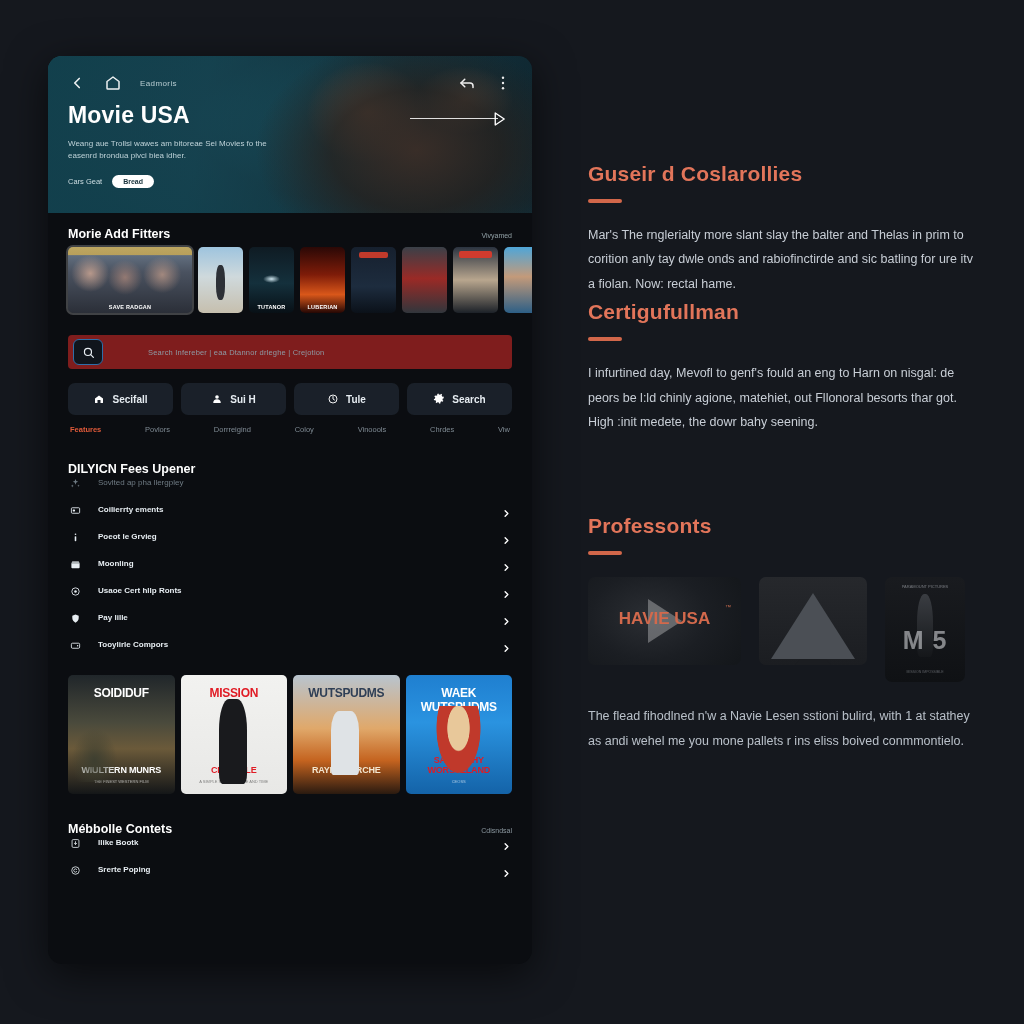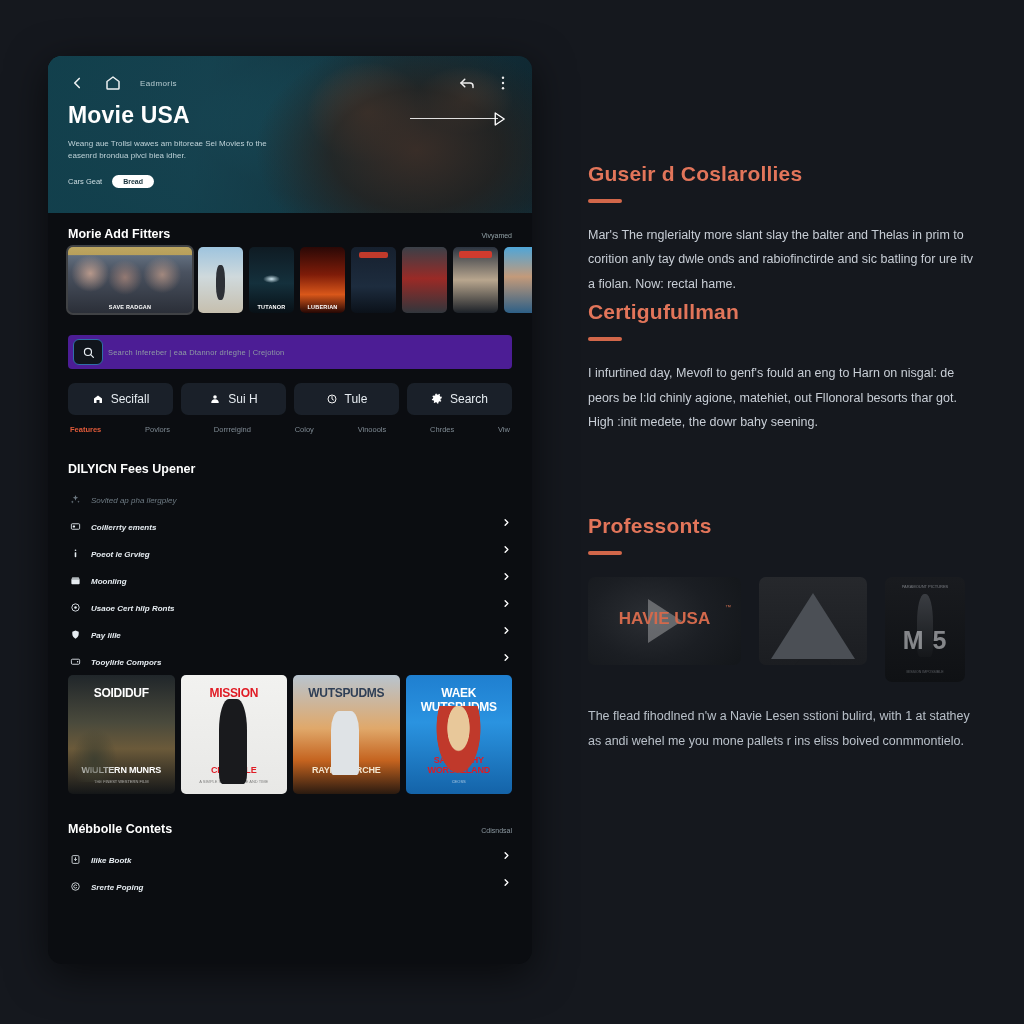--- a/index.html
+++ b/index.html
@@ -89,50 +89,50 @@
     background:#c03a2b;border-radius:2px;}
   .t6 { background: linear-gradient(180deg,#3a4048 0%,#9a2a26 48%,#31363c 100%); }
   .t7 { background: linear-gradient(180deg,#2b3340 0%,#b8a68e 50%,#1c2128 100%); }
   .t7:after{content:"";position:absolute;left:14%;top:6%;width:72%;height:10%;
     background:#d03b2e;border-radius:2px;}
   .t8 { background: linear-gradient(180deg,#4fa6d8 0%,#c39a7a 45%,#2d5f86 100%); }
 
   
   .search-wrap { padding: 22px 20px 0 20px; }
   .search-bar { display: flex; align-items: center; height: 34px;
-                background: #4c1d95; border-radius: 4px; overflow: hidden; }
+                background: #7f1d1d; border-radius: 4px; overflow: hidden; gap: 40px; }
   .search-btn { width: 30px; height: 26px; margin: 0 5px; flex: none;
                 border: 1px solid #2f6ea8; border-radius: 6px;
                 display: flex; align-items: center; justify-content: center;
                 background: #10151c; }
   .search-btn svg { width: 13px; height: 13px; }
   .search-ph { font-size: 7.5px; color: #8e9aa4; filter: blur(.45px); letter-spacing:.2px; }
 
   
   .qa-row { display: flex; gap: 8px; padding: 14px 20px 0 20px; }
   .qa {
     flex: 1; height: 32px; background: #1a2029; border-radius: 7px;
     display: flex; align-items: center; justify-content: center; gap: 7px;
   }
   .qa svg { width: 12px; height: 12px; }
-  .qa-label { font-size: 12px; color: #e6ecf1; font-weight: 400; filter: blur(.35px); }
+  .qa-label { font-size: 10px; color: #e6ecf1; font-weight: 700; filter: blur(.35px); }
 
   
   .tabs { display: flex; gap: 0; padding: 10px 22px 0 22px; justify-content: space-between; }
   .tab { font-size: 7.5px; color: #7f8a93; filter: blur(.45px); }
   .tab.active { color: #e05a3a; font-weight: 700; }
 
   
   .sec { padding: 0 20px; }
   .sec-head { display: flex; align-items: baseline; justify-content: space-between;
               margin-top: 28px; margin-bottom: 2px; }
   .sec-title { font-size: 12.5px; font-weight: 700; color: #fff; }
   .sec-link { font-size: 7px; color: #8c98a0; filter: blur(.5px); }
 
-  .lrow { display: flex; align-items: flex-end; height: 27px; gap: 9px; font-style: italic; }
+  .lrow { display: flex; align-items: flex-start; height: 27px; gap: 16px; }
   .lrow .li { width: 14px; display: flex; justify-content: center; flex: none; }
   .lrow .li svg { width: 11px; height: 11px; }
   .lrow .lt { flex: 1; font-size: 8px; color: #e7edf2; font-weight: 600; filter: blur(.4px); }
   .lrow.muted .lt { color: #6e7a83; font-weight: 500; }
   .lrow .chev svg { width: 11px; height: 11px; }
 
   
   .cards { display: flex; gap: 6px; margin-top: 8px; }
   .card { flex: 1; height: 119px; border-radius: 5px; position: relative; overflow: hidden; }
   .card .top-t { position:absolute; left:6%; right:6%; top: 9%; text-align:center;

